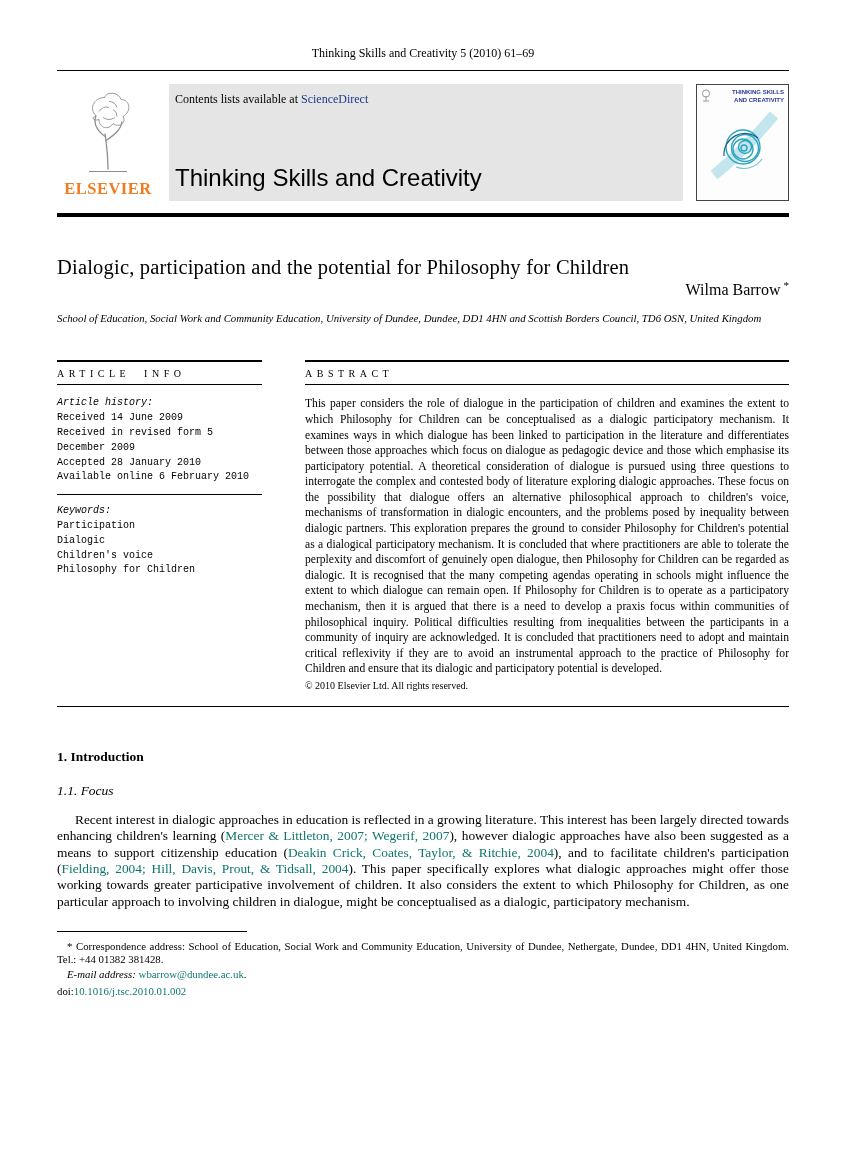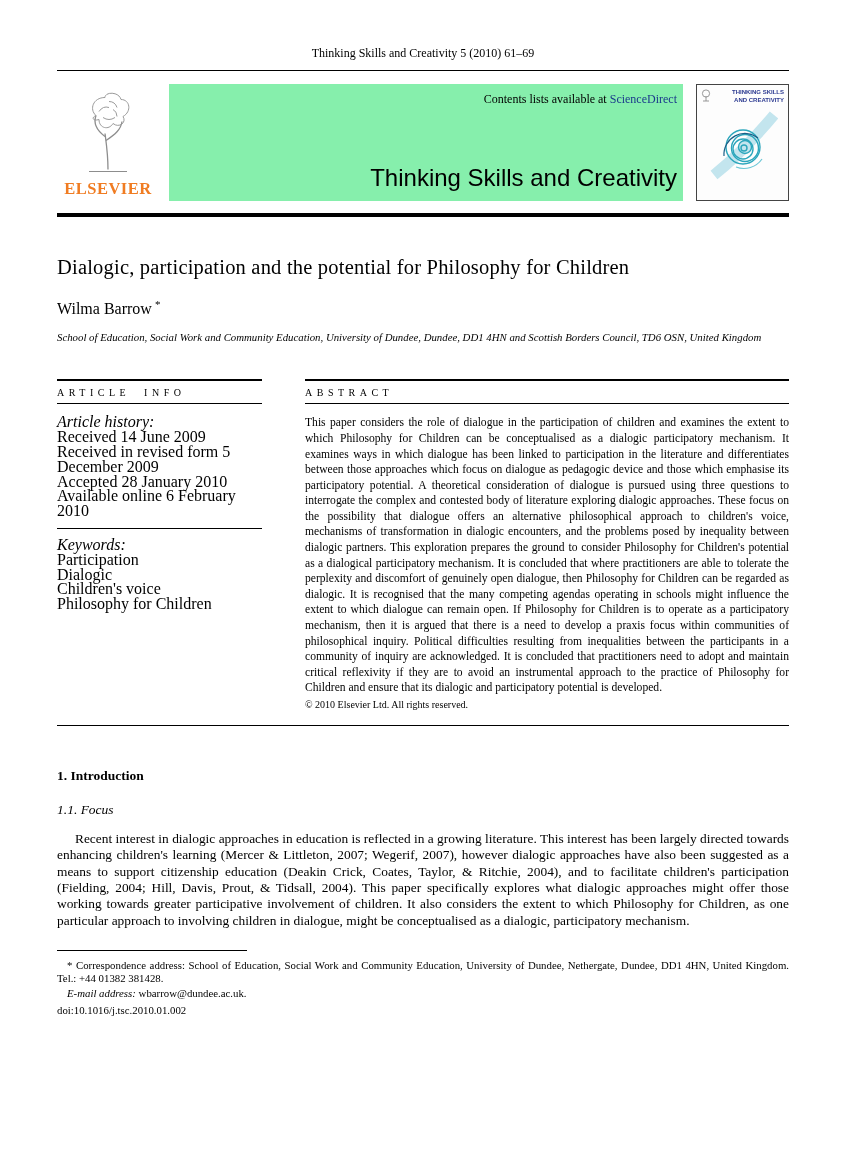--- a/index.html
+++ b/index.html
@@ -21,22 +21,22 @@
     width:112px; flex-shrink:0; background:#fff;
     display:flex; flex-direction:column; align-items:center;
     justify-content:space-between; padding:2px 10px 2px 0;
   }
   .tree-svg { flex:1; }
   .elsevier-wordmark {
     color:#f07c22; font-weight:bold; font-size:16.5px; letter-spacing:0.5px;
     font-family:"Liberation Serif", serif;
   }
   .banner-center {
-    flex:1; background:#86efac; display:flex; flex-direction:column;
-    align-items:flex-end; justify-content:space-between; padding:8px 6px 9px;
+    flex:1; background:#e5e5e5; display:flex; flex-direction:column;
+    align-items:flex-start; justify-content:space-between; padding:8px 6px 9px;
   }
   .contents-line { font-size:12px; }
   .sd-link { color:#1b3a8c; text-decoration:none; }
   .banner-title { font-family:"Liberation Sans", sans-serif; font-size:24px; color:#000; }
   .homepage-line {
     font-family:"Liberation Sans", sans-serif; font-size:11.5px; letter-spacing:1.8px;
   }
   .url-link { color:#2d82b5; text-decoration:none; }
   .cover {
     width:93px; flex-shrink:0; margin-left:13px; border:1px solid #444;
@@ -45,48 +45,48 @@
   .cover-title {
     font-family:"Liberation Sans", sans-serif; font-weight:bold; font-size:6px;
     line-height:1.3; color:#2b3990; text-align:right; width:58px;
     margin:4px 4px 0 auto;
   }
   .cover-mini-logo { position:absolute; top:4px; left:4px; }
   .cover-swirl { position:absolute; left:11px; top:26px; }
 
   
   .article-title { font-size:20.5px; font-weight:normal; margin-top:39px; letter-spacing:0.2px; }
-  .author-line { margin-top:19px; font-size:16px; }
+  .author-line { font-size:16px;text-align:right; }
   .author-mark { font-size:11px; vertical-align:super; margin-left:3px; color:#000; text-decoration:none; }
   .affiliation { margin-top:13px; font-size:10.8px; font-style:italic; }
 
   
   .info-abstract { display:flex; margin-top:36px; }
   .info-col { width:205px; margin-right:43px; flex-shrink:0; }
   .abs-col { flex:1; }
   .col-head {
     border-top:2px solid #000; border-bottom:1px solid #000;
     padding:6px 0 5px; font-size:10px; text-transform:uppercase;
     letter-spacing:0.45em; word-spacing:0.7em;
   }
-  .info-body { font-size:16px; line-height:14.8px; padding-top:11px; }
+  .info-body { font-size:10px; line-height:14.8px; padding-top:11px;font-family:Liberation Mono, monospace; }
   .ital { font-style:italic; }
   .info-sep { border-top:1px solid #000; margin:9px 0; }
   .abs-text { font-size:11.6px; line-height:15.6px; text-align:justify; padding-top:11px; }
   .abs-copy { font-size:10px; text-align:left; margin-top:3px;font-family:Liberation Serif, serif; }
   .block-end-rule { border-top:1px solid #000; margin-top:15px; }
 
   
   .sec-heading { font-size:13.5px; font-weight:bold; margin-top:42px; }
   .subsec-heading { font-size:13.5px; font-weight:normal; font-style:italic; margin-top:18px; }
   .body-par {
     font-size:13.4px; line-height:16.3px; text-align:justify;
     margin-top:13px; text-indent:18px;
   }
-  .cite { color:#000000; text-decoration:none; cursor:pointer; }
+  .cite { color:#0f766e; text-decoration:none; cursor:pointer; }
 
   
   .footnote { margin-top:21px; font-size:10.8px; }
   .fn-rule { width:190px; border-top:1px solid #000; margin-bottom:8px; }
   .fn-text { line-height:13.6px; text-align:justify; text-indent:10px; }
   .fn-email { line-height:13.6px; text-indent:10px; margin-top:1px; }
   .issn-line { margin-top:15px; }
   .doi-line { margin-top:3px; }
 </style>
 </head>

